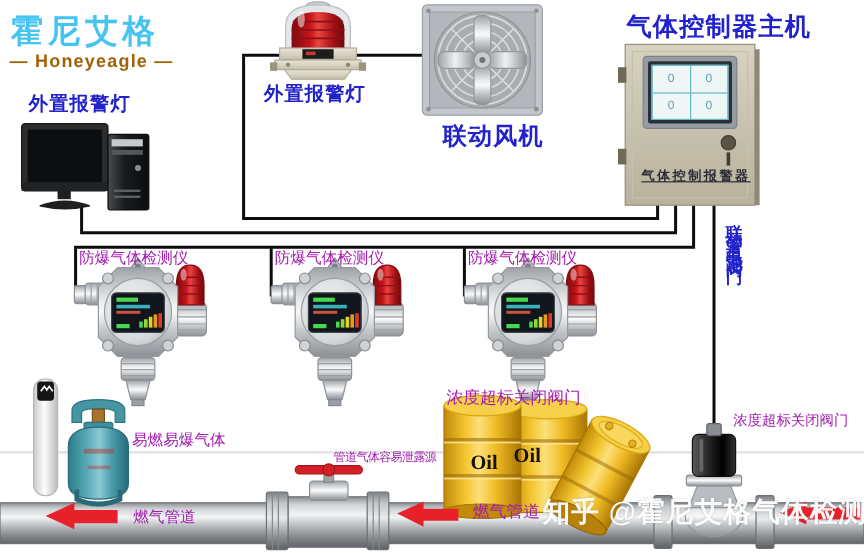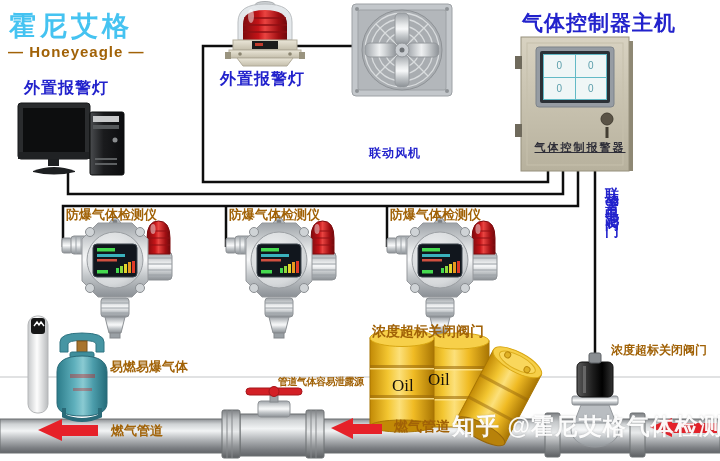--- a/index.html
+++ b/index.html
@@ -2,39 +2,39 @@
 <html><head>
 <meta charset="utf-8">
 <style>
   html,body{margin:0;padding:0;}
   body{width:720px;height:461px;background:#ffffff;overflow:hidden;position:relative;
        font-family:"Liberation Sans", sans-serif;}
   .abs{position:absolute;}
   #gfx{position:absolute;left:0;top:0;z-index:1;}
   .txt{position:absolute;z-index:3;white-space:nowrap;line-height:1.1;}
   .blue{color:#2222cc;font-weight:bold;}
-  .red{color:#a16207;font-weight:bold;}
+  .red{color:#a21caf;font-weight:normal;}
   .logo-cn{left:9px;top:12px;font-size:27px;font-weight:bold;color:#45c3f1;letter-spacing:4px;}
   .logo-en{left:8px;top:44px;font-size:15px;font-weight:bold;color:#a16207;letter-spacing:1px;}
   .lbl-host{left:24px;top:79px;font-size:16px;letter-spacing:1px;}
   .lbl-alarm{left:220px;top:70px;font-size:16px;letter-spacing:1px;}
-  .lbl-fan{left:369px;top:103px;font-size:12px;letter-spacing:1px;margin-top:44px;}
+  .lbl-fan{left:369px;top:103px;font-size:20px;letter-spacing:1px;}
   .lbl-ctrl{left:512px;top:11px;font-size:21px;letter-spacing:1px;margin-left:10px;}
   .lbl-panel{left:534px;top:141px;width:92px;text-align:center;font-size:11px;font-weight:bold;
              color:#2e2e38;letter-spacing:2px;z-index:3;text-decoration:underline;}
   .lbl-det{font-size:13px;letter-spacing:0px;}
   .lbl-flam{left:110px;top:360px;font-size:13px;}
   .lbl-toxic{left:372px;top:324px;font-size:14px;}
   .lbl-leak{left:237px;top:376px;font-size:10px;letter-spacing:-0.5px;margin-left:41px;}
   .lbl-pipeL{left:111px;top:424px;font-size:13px;}
   .lbl-pipeM{left:394px;top:419px;font-size:14px;}
   .lbl-vvert{left:604px;top:176px;font-size:14px;writing-mode:vertical-rl;text-orientation:upright;
              letter-spacing:5px;}
   .lbl-close{left:611px;top:344px;font-size:12px;}
-  .oil{font-family:"Liberation Serif", serif;font-weight:normal;color:#171209;z-index:3;text-align:right;}
+  .oil{font-family:"Liberation Serif", serif;font-weight:bold;color:#171209;z-index:3;text-align:right;}
   .oil1{left:392px;top:377px;font-size:17px;}
   .oil2{left:428px;top:371px;font-size:17px;}
   .watermark{left:452px;top:414px;font-size:23px;font-weight:bold;color:rgba(255,255,255,0.95);
              text-shadow:0 0 2px rgba(110,110,110,0.35);letter-spacing:1px;z-index:4;}
   .screen-grid{left:543px;top:54px;width:64px;height:46px;z-index:3;display:grid;
                grid-template-columns:1fr 1fr;grid-template-rows:1fr 1fr;gap:1px;
                background:#63bac6;border:1px solid #63bac6;box-sizing:border-box;}
   .screen-cell{background:#eff6f6;display:flex;align-items:center;justify-content:center;
                font-size:10px;color:#5b9eab;}
 </style>

